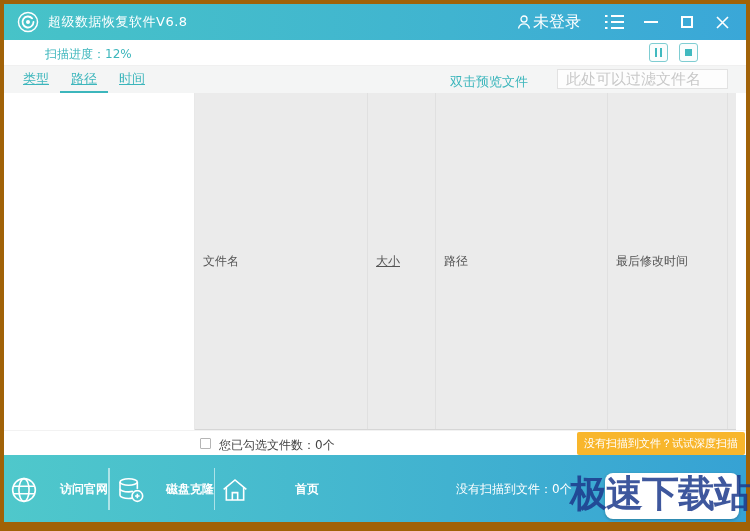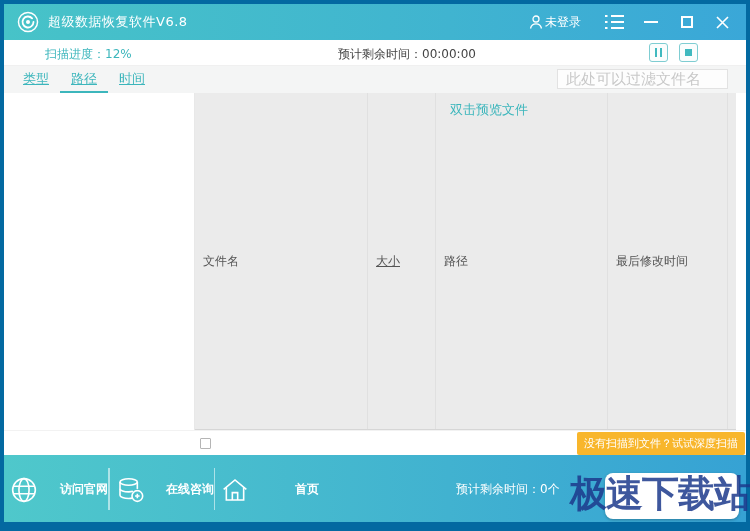--- a/index.html
+++ b/index.html
@@ -3,35 +3,35 @@
 <meta charset="utf-8">
 <style>
   * { margin:0; padding:0; box-sizing:border-box; }
   html,body { width:750px; height:531px; }
   body {
     position:relative; overflow:hidden;
     font-family:"DejaVu Sans","Liberation Sans",sans-serif;
     font-size:12px; color:#444;
   }
   .window {
-    position:absolute; inset:0; background:#0369a1;
+    position:absolute; inset:0; background:#a16207;
     padding:4px 4px 9px 4px;
     display:flex; flex-direction:column;
   }
   
   .titlebar {
     flex:0 0 36px; background:linear-gradient(90deg,#47c3c8 0%,#40b4d0 60%,#3aa7d8 100%);
     display:flex; align-items:center; padding:0 13px; color:#fff;
   }
   .logo { width:22px; height:22px; margin-right:9px; display:flex; }
   .titlebar .title { font-size:13px; letter-spacing:.5px; }
   .titlebar .spacer { flex:1; }
   .tb-right { display:flex; align-items:center; }
   .login { display:flex; align-items:center; cursor:pointer; }
-  .login span { font-size:12px; margin-left:1px; }
+  .login span { font-size:16px; margin-left:1px; }
   .tb-btn { display:flex; align-items:center; justify-content:center; width:22px; height:22px; cursor:pointer; }
   .menu-btn { margin-left:22px; }
   .min-btn { margin-left:15px; }
   .min-bar { width:14px; height:2px; background:#fff; }
   .max-btn { margin-left:14px; }
   .max-box { width:12px; height:12px; border:2px solid #fff; }
   .close-btn { margin-left:13px; }
   
   .scanrow { flex:0 0 26px; background:#fff; position:relative; border-bottom:1px solid #f0f0f0; }
   .progress-label { position:absolute; left:41px; top:6px; color:#3cb6bc; font-size:12px; }
@@ -46,21 +46,21 @@
   .pause-glyph { display:flex; gap:3px; }
   .pause-glyph i { display:block; width:2px; height:9px; background:#3fb9bf; }
   .stop-glyph { width:7px; height:7px; background:#3fb9bf; }
   
   .tabrow { flex:0 0 27px; background:#f4f5f5; position:relative; display:flex; align-items:stretch; padding-left:8px; }
   .tab {
     padding:0 11px; display:flex; align-items:center; color:#3cb6bc;
     font-size:13px; cursor:pointer; border-bottom:2px solid transparent;text-decoration:underline;
   }
   .tab.active { border-bottom-color:#3cb6bc; }
-  .preview-hint { position:absolute; left:446px; top:7px; color:#3cb6bc; font-size:13px;margin-top:28px; }
+  .preview-hint { position:absolute; left:446px; top:7px; color:#3cb6bc; font-size:13px; }
   .searchbox {
     position:absolute; right:18px; top:3px; width:171px; height:20px;
     background:#fdfdfd; border:1px solid #e2e2e2; display:flex; align-items:center;
   }
   .searchbox input {
     flex:1; border:none; outline:none; background:transparent;
     font-size:15px; color:#666; padding:0 4px 0 8px;
     font-family:"DejaVu Sans","Liberation Sans",sans-serif;
   }
   .searchbox input::placeholder { color:#c8c8c8; }
@@ -155,21 +155,20 @@
       <div class="tb-btn close-btn">
         <svg width="15" height="15" viewBox="0 0 15 15">
           <path d="M2 2 L13 13 M13 2 L2 13" stroke="#fff" stroke-width="1.6"></path>
         </svg>
       </div>
     </div>
   </div>
 
   <div class="scanrow">
     <span class="progress-label">扫描进度：12%</span>
-    <span class="eta-label">预计剩余时间：00:00:00</span>
     <div class="ctl-btn pause-btn">
       <span class="pause-glyph">
           <i></i>
           <i></i>
         </span>
     </div>
     <div class="ctl-btn stop-btn">
       <span class="stop-glyph"></span>
     </div>
   </div>
@@ -199,20 +198,21 @@
         <div class="th th-path">路径</div>
         <div class="th th-mtime">最后修改时间</div>
         <div class="th th-extra"></div>
       </div>
       <div class="tbody"></div>
     </div>
   </div>
 
   <div class="selrow">
     <span class="sel-checkbox"></span>
+    <span class="sel-label">您已勾选文件数：0个</span>
     <button class="deepscan-btn">没有扫描到文件？试试深度扫描</button>
   </div>
 
   <div class="footer">
 
     <div class="f-item">
       <span class="f-icon">
         <svg viewBox="0 0 24 24" width="32" height="32" fill="none" stroke="#fff" stroke-width="1.2">
           <circle cx="12" cy="12" r="8.5"></circle>
           <ellipse cx="12" cy="12" rx="3.8" ry="8.5"></ellipse>
@@ -229,34 +229,34 @@
       <span class="f-icon">
         <svg viewBox="0 0 24 24" width="32" height="32" fill="none" stroke="#fff" stroke-width="1.2">
           <ellipse cx="11" cy="6" rx="6.5" ry="2.4"></ellipse>
           <path d="M4.5 6v10c0 1.3 2.9 2.4 6.5 2.4.9 0 1.8-.1 2.6-.3"></path>
           <path d="M17.5 6v5.2"></path>
           <path d="M4.5 11c0 1.3 2.9 2.4 6.5 2.4 1.2 0 2.3-.1 3.2-.4"></path>
           <circle cx="17.5" cy="16.5" r="4"></circle>
           <path d="M17.5 14.8v3.4M15.8 16.5h3.4"></path>
         </svg>
       </span>
-      <span class="f-label">在线咨询</span>
+      <span class="f-label">磁盘克隆</span>
     </div>
     <span class="f-div"></span>
 
     <div class="f-item">
       <span class="f-icon">
         <svg viewBox="0 0 24 24" width="32" height="32" fill="none" stroke="#fff" stroke-width="1.2">
           <path d="M3.5 11.5 12 4.5l8.5 7"></path>
           <path d="M5.5 10v9.5h13V10"></path>
           <path d="M10 19.5v-5.5h4v5.5"></path>
         </svg>
       </span>
       <span class="f-label">首页</span>
     </div>
 
-    <span class="scanned-label">预计剩余时间：0个</span>
+    <span class="scanned-label">没有扫描到文件：0个</span>
     <button class="recover-btn"></button>
   </div>
 
 </div>
 
 <div class="watermark">极速下载站</div>
 
 </body></html>

